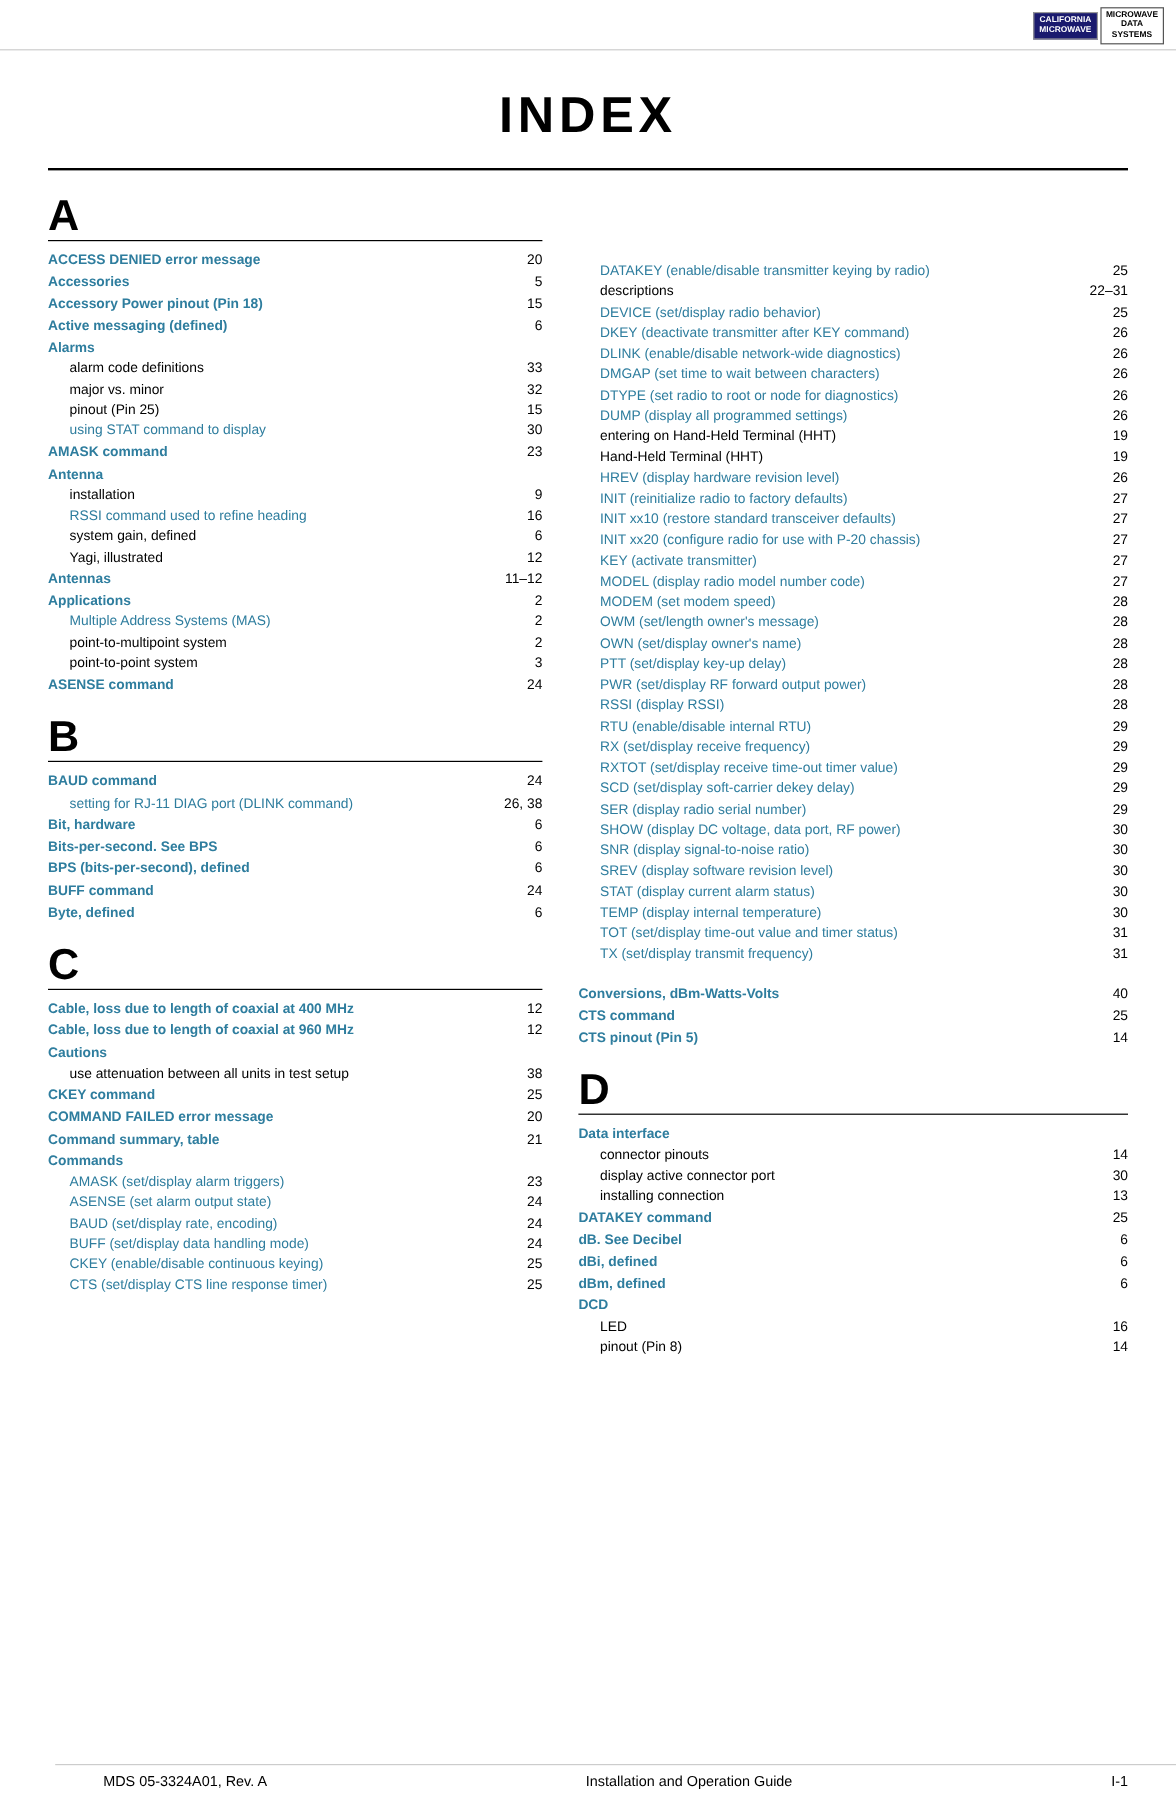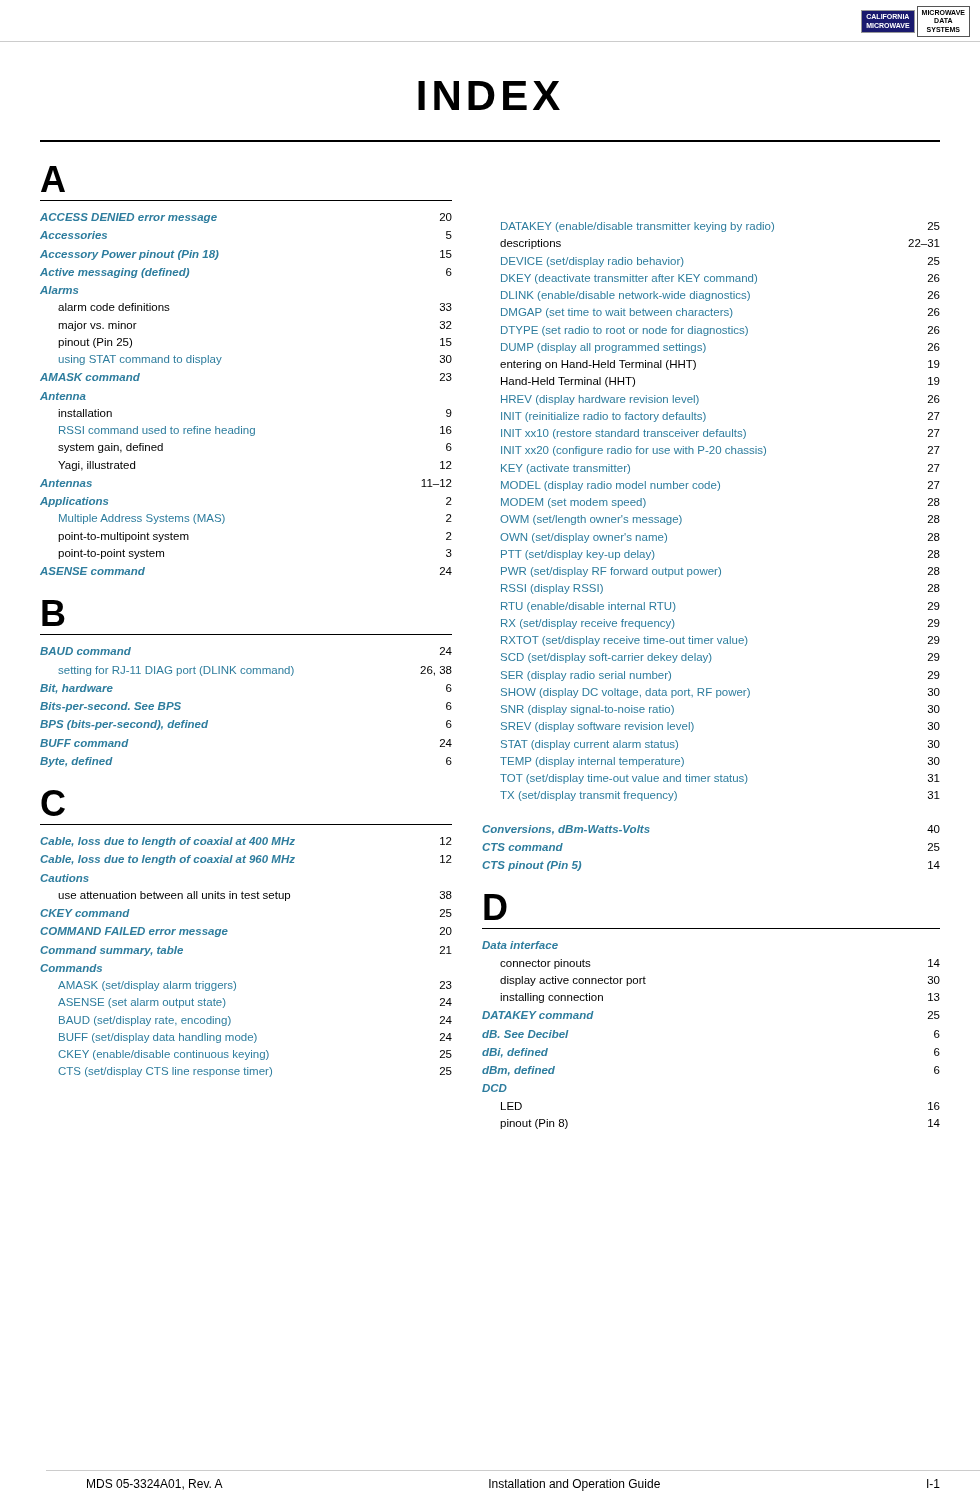--- a/index.html
+++ b/index.html
@@ -100,21 +100,20 @@
       display: flex;
       justify-content: space-between;
       align-items: baseline;
     }
     .entry-label {
       font-size: 11.5px;
     }
     .entry-label.bold-teal {
       font-weight: bold;
       color: #2e7d9e;
-      font-style: italic;
     }
     .entry-label.teal {
       color: #2e7d9e;
     }
     .entry-label.normal {
       color: #000;
     }
     .entry-page {
       font-size: 11.5px;
       color: #000;

